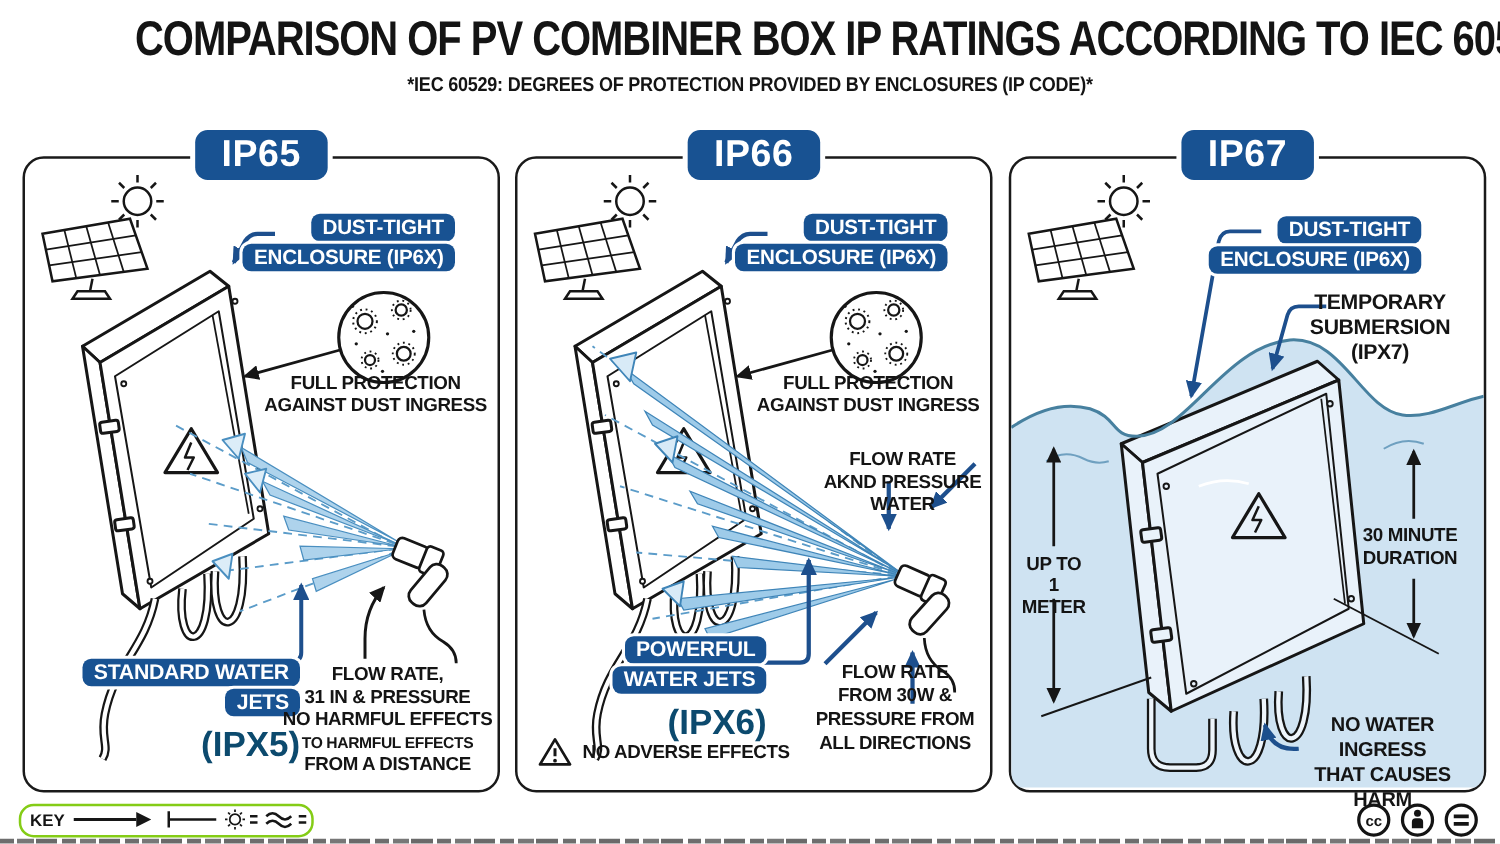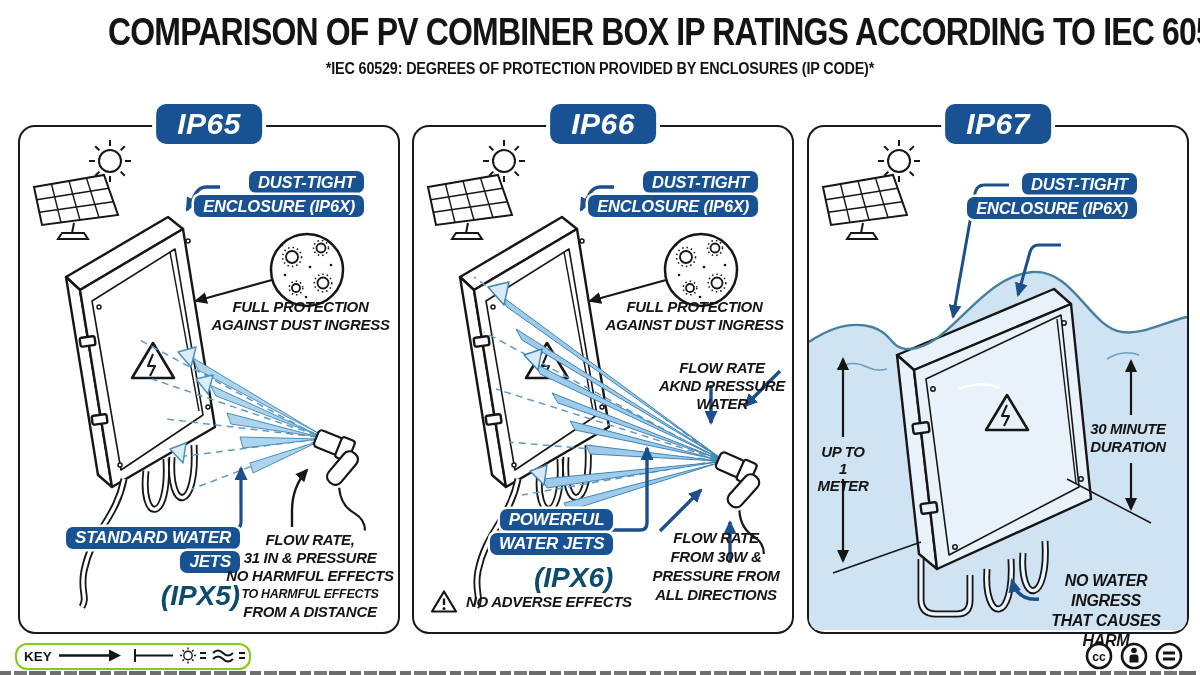--- a/index.html
+++ b/index.html
@@ -6,21 +6,21 @@
   .stage{position:relative;width:1200px;height:675px;background:#ffffff;overflow:hidden;
          font-family:"Liberation Sans",sans-serif;color:#141414;}
   
   .title{position:absolute;top:10px;left:0;width:1200px;text-align:center;
          font-size:39px;font-weight:800;letter-spacing:-1px;white-space:nowrap;
          transform:scaleX(.82);}
   .subtitle{position:absolute;top:60px;left:0;width:1200px;text-align:center;
          font-size:16px;font-weight:700;letter-spacing:-.2px;transform:scaleX(.9);}
   
   .panel{position:absolute;top:125px;width:378px;height:505px;border:2.5px solid #1a1a1a;
-         border-radius:17px;background:#fff;font-style:italic;}
+         border-radius:17px;background:#fff;}
   .panel.p1{left:18px}.panel.p2{left:412px}.panel.p3{left:807px}
   .art{position:absolute;left:0;top:0;width:100%;height:100%;border-radius:14px;}
   .ip-badge{position:absolute;top:-23px;left:50%;transform:translateX(-50%);
          background:#185292;color:#fff;font-size:30px;font-weight:800;letter-spacing:.5px;
          padding:3px 21px;border-radius:10px;box-shadow:0 0 0 4px #fff;z-index:4;}
   .pill-stack{position:absolute;display:flex;flex-direction:column;align-items:flex-end;gap:2px;z-index:3;}
   .pill{background:#185292;color:#fff;font-weight:700;font-size:16.5px;letter-spacing:-.2px;
         line-height:20px;padding:1px 9px;border-radius:7px;box-shadow:0 0 0 2.5px #fff;white-space:nowrap;}
   .jet-label .pill{font-size:17px;}
   .code{margin-top:5px;color:#0c4a6e;font-weight:800;font-size:28px;}
@@ -433,20 +433,25 @@
       <path d="M200,58 L175,58 Q168,58 166,66 L144,190" fill="none" stroke="#1d4f8d" stroke-width="3" marker-end="url(#p3n)"></path>
       <path d="M252,118 L230,118 Q223,118 221,125 L209,168" fill="none" stroke="#1d4f8d" stroke-width="3" marker-end="url(#p3n)"></path>
       <path d="M230,472 Q208,474 203,453" fill="none" stroke="#1d4f8d" stroke-width="3.4" marker-end="url(#p3n)"></path>
     </svg>
 
     <div class="ip-badge">IP67</div>
     <div class="pill-stack" style="top:46px;right:50px;">
       <span class="pill">DUST-TIGHT</span>
       <span class="pill">ENCLOSURE (IP6X)</span>
     </div>
+    <div class="cap" style="top:105px;right:22px;width:122px;font-size:17px;line-height:20px;">
+      <div>TEMPORARY</div>
+      <div>SUBMERSION</div>
+      <div>(IPX7)</div>
+    </div>
     <div class="cap" style="top:316px;left:4px;width:60px;line-height:17px;">
       <div>UP TO</div>
       <div>1 METER</div>
     </div>
     <div class="cap" style="top:293px;left:274px;width:90px;line-height:18px;">
       <div>30 MINUTE</div>
       <div>DURATION</div>
     </div>
     <div class="cap" style="top:444px;left:226px;width:142px;font-size:16px;line-height:20px;">
       <div>NO WATER INGRESS</div>

